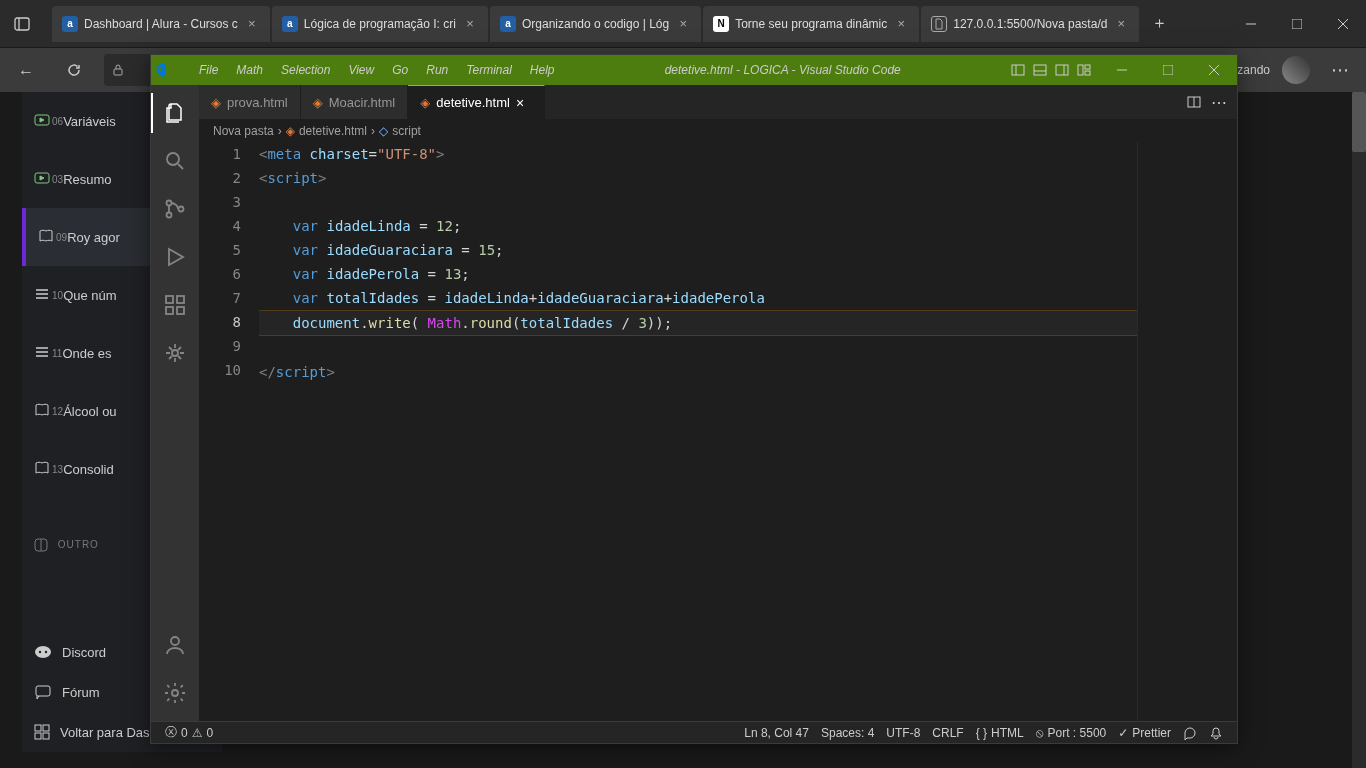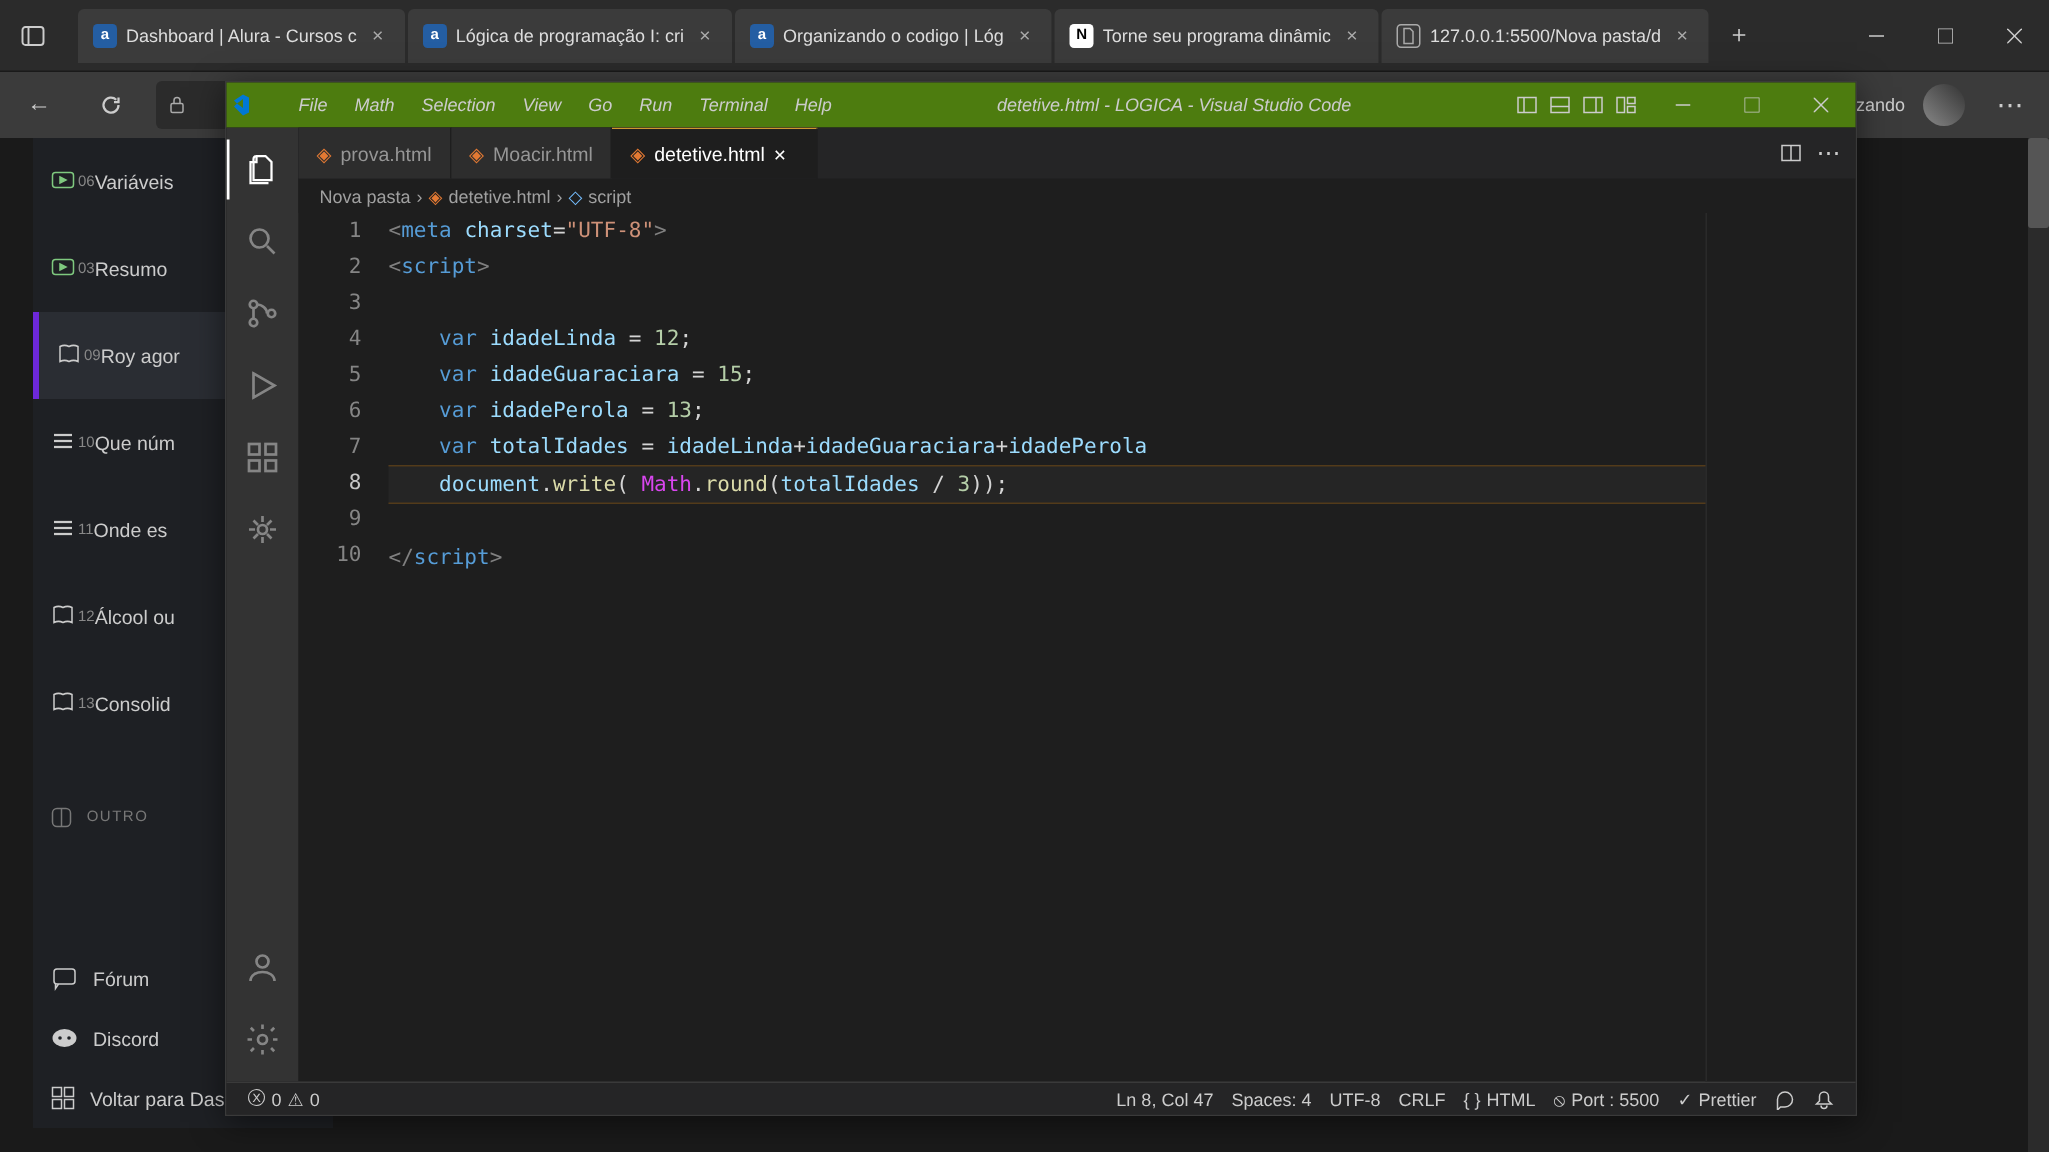--- a/index.html
+++ b/index.html
@@ -252,36 +252,36 @@
   <div class="alura-divider">
     <svg width="14" height="14" viewBox="0 0 14 14" stroke="#777" fill="none" style="display:inline-block;vertical-align:middle;margin-right:6px">
         <rect x="1" y="1" width="12" height="12" rx="3"></rect>
         <line x1="7" y1="1" x2="7" y2="13"></line>
       </svg>
     <span>OUTRO</span>
   </div>
   <div class="alura-bottom">
     <div class="alura-bottom-item">
       <span>
-          <svg width="18" height="18" viewBox="0 0 18 18" stroke="#ccc" fill="none">
-            <rect x="2" y="3" width="14" height="10" rx="2"></rect>
-            <path d="M5 13l-2 3v-3"></path>
-          </svg>
-        </span>
-      <span>Fórum</span>
-    </div>
-    <div class="alura-bottom-item">
-      <span>
           <svg width="18" height="18" viewBox="0 0 18 18" fill="#ccc">
             <ellipse cx="9" cy="9" rx="8" ry="6"></ellipse>
             <circle cx="6" cy="9" r="1.2" fill="#1e2024"></circle>
             <circle cx="12" cy="9" r="1.2" fill="#1e2024"></circle>
           </svg>
         </span>
       <span>Discord</span>
+    </div>
+    <div class="alura-bottom-item">
+      <span>
+          <svg width="18" height="18" viewBox="0 0 18 18" stroke="#ccc" fill="none">
+            <rect x="2" y="3" width="14" height="10" rx="2"></rect>
+            <path d="M5 13l-2 3v-3"></path>
+          </svg>
+        </span>
+      <span>Fórum</span>
     </div>
     <div class="alura-bottom-item">
       <span>
           <svg width="16" height="16" viewBox="0 0 16 16" stroke="#ccc" fill="none">
             <rect x="1" y="1" width="6" height="6"></rect>
             <rect x="9" y="1" width="6" height="6"></rect>
             <rect x="1" y="9" width="6" height="6"></rect>
             <rect x="9" y="9" width="6" height="6"></rect>
           </svg>
         </span>

